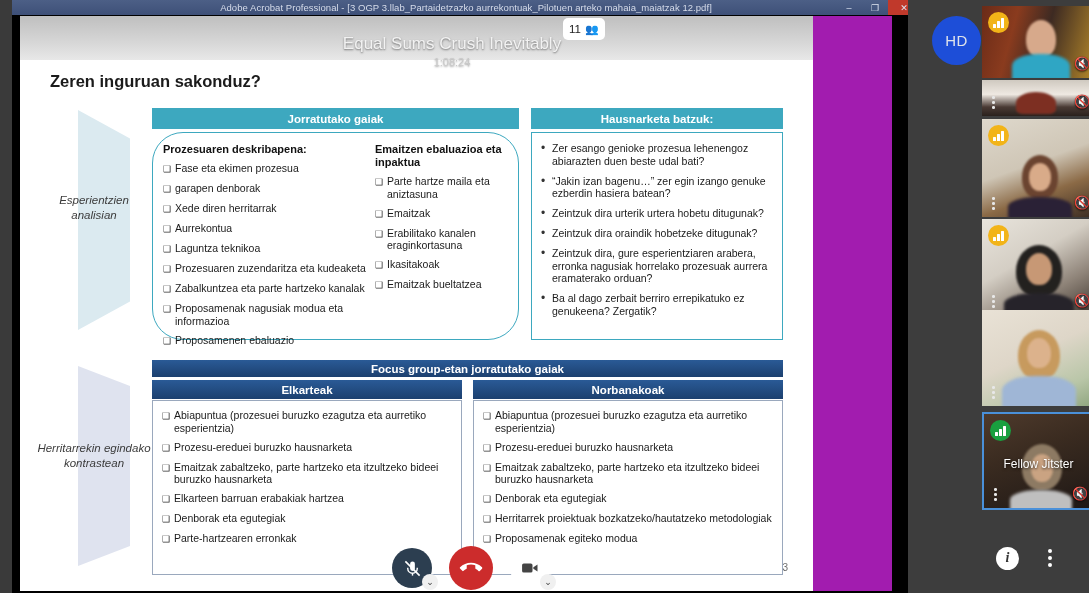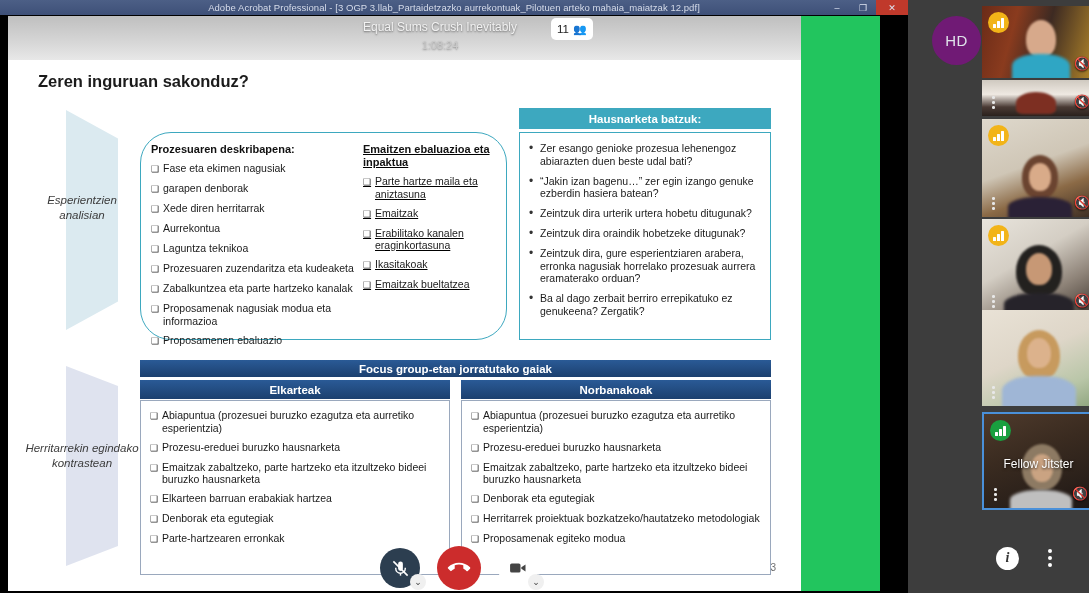--- a/index.html
+++ b/index.html
@@ -6,21 +6,21 @@
   html, body {
     width: 1089px; height: 593px;
     background: #3a3a3a;
     font-family: "Liberation Sans", sans-serif;
     overflow: hidden;
   }
   #app { position: relative; width: 1089px; height: 593px; }
 
   
   #share-area {
-    position: absolute; left: 0; top: 0; width: 908px; height: 420px;
+    position: absolute; left: 12px; top: 0; width: 908px; height: 420px;
     background: #000;
   }
   
   #acrobat-window {
     position: absolute; left: 0; top: 0; width: 908px; height: 593px;
     background: #000;
   }
   #titlebar {
     position: absolute; left: 0; top: 0; width: 908px; height: 15px;
     background: linear-gradient(to bottom,#4c5f86,#3e5078);
@@ -36,21 +36,21 @@
   .win-btn {
     width: 26px; height: 15px; display: flex; align-items: center;
     justify-content: center; color: #dde3f0; font-size: 9px;
     background: transparent;
   }
   .win-btn.close { background: #c0392b; width: 32px; }
 
   
   #pdf-viewport {
     position: absolute; left: 8px; top: 16px; width: 872px; height: 575px;
-    background: #22c55e;
+    background: #a21caf;
   }
   #slide {
     position: absolute; left: 0px; top: 0px; width: 793px; height: 575px;
     background: linear-gradient(to bottom, #bfbfbf 0px, #d8d8d8 28px, #f3f3f3 55px, #fefefe 90px, #ffffff 100%);
     overflow: hidden;
   }
   #slide-inner {
     position: absolute; left: 0; top: 0; right: 0; bottom: 0;
     background: #fff;
     clip-path: inset(44px 0 0 0);
@@ -94,21 +94,21 @@
   .box-body {
     position: absolute; background: #fff;
   }
   .teal-body { border: 1.6px solid #3da8bf; }
   .navy-body { border: 1.4px solid #9aa8bd; }
 
   
   #boxA-head { left: 132px; top: 92px; width: 367px; height: 21px; }
   #boxA-body { left: 132px; top: 116px; width: 367px; height: 208px; border-radius: 31px; }
   #boxA-col1 { position: absolute; left: 10px; top: 10px; width: 205px; }
-  #boxA-col2 { position: absolute; left: 222px; top: 10px; width: 136px; text-decoration: underline; }
+  #boxA-col2 { position: absolute; left: 222px; top: 10px; width: 136px; }
 
   
   #boxB-head { left: 511px; top: 92px; width: 252px; height: 21px; }
   #boxB-body { left: 511px; top: 116px; width: 252px; height: 208px; }
   #boxB-list { position: absolute; left: 9px; top: 9px; width: 236px; }
 
   
   #focus-head { left: 132px; top: 344px; width: 631px; height: 17px; }
 
   
@@ -147,22 +147,23 @@
     font-size: 10px; color: #6b6b6b;
   }
 
   
   #meeting-header {
     position: absolute; left: 0; top: 16px; width: 880px; height: 42px;
     display: flex; flex-direction: column; align-items: center;
     pointer-events: none;
   }
   #meeting-title {
-    font-size: 12px; color: #f2f2f2; text-shadow: 0 1px 2px rgba(0,0,0,.5);
+    font-size: 17px; color: #f2f2f2; text-shadow: 0 1px 2px rgba(0,0,0,.5);
     line-height: 22px;
+    margin-top: 17px;
   }
   #meeting-timer {
     font-size: 11px; color: #c9c9c9; text-shadow: 0 1px 2px rgba(0,0,0,.4);
     margin-top: 1px;
   }
   #participant-pill {
     position: absolute; left: 551px; top: 18px;
     background: #ffffff; border-radius: 5px; height: 22px;
     padding: 0 6px; display: flex; align-items: center; gap: 4px;
   }
@@ -189,21 +190,21 @@
     justify-content: center; font-size: 9px; color: #444;
   }
 
   
   #filmstrip {
     position: absolute; left: 908px; top: 0; width: 181px; height: 593px;
     background: #3d3d3d;
   }
   #hd-badge {
     position: absolute; left: 24px; top: 16px; width: 49px; height: 49px;
-    border-radius: 50%; background: #701a75;
+    border-radius: 50%; background: #1d4ed8;
     display: flex; align-items: center; justify-content: center;
     font-size: 15px; color: #dfe3ea; letter-spacing: .5px;
   }
   .thumb {
     position: absolute; left: 74px; width: 113px; overflow: hidden;
     background: #2b2b2b;
   }
   .thumb.active { border: 2px solid #4a90d9; }
   .sig-badge {
     position: absolute; left: 6px; top: 6px; width: 21px; height: 21px;
@@ -286,27 +287,28 @@
             <div id="phase2-shape" class="phase-shape"></div>
             <div id="phase1-label" class="phase-label">
                 <div>Esperientzien</div>
                 <div>analisian</div>
               </div>
             <div id="phase2-label" class="phase-label">
                 <div>Herritarrekin egindako</div>
                 <div>kontrastean</div>
               </div>
 
+            <div id="boxA-head" class="box-head teal-head">Jorratutako gaiak</div>
             <div id="boxA-body" class="box-body teal-body">
               <div id="boxA-col1">
                 <div class="sub-title">Prozesuaren deskribapena:</div>
                 <div>
                     <div class="cb-item">
                       <span class="cb-mark"></span>
-                      <span class="cb-text">Fase eta ekimen nagusiak</span>
+                      <span class="cb-text">Fase eta ekimen prozesua</span>
                     </div>
                     <div class="cb-item">
                       <span class="cb-mark"></span>
                       <span class="cb-text">garapen denborak</span>
                     </div>
                     <div class="cb-item">
                       <span class="cb-mark"></span>
                       <span class="cb-text">Xede diren herritarrak</span>
                     </div>
                     <div class="cb-item">

